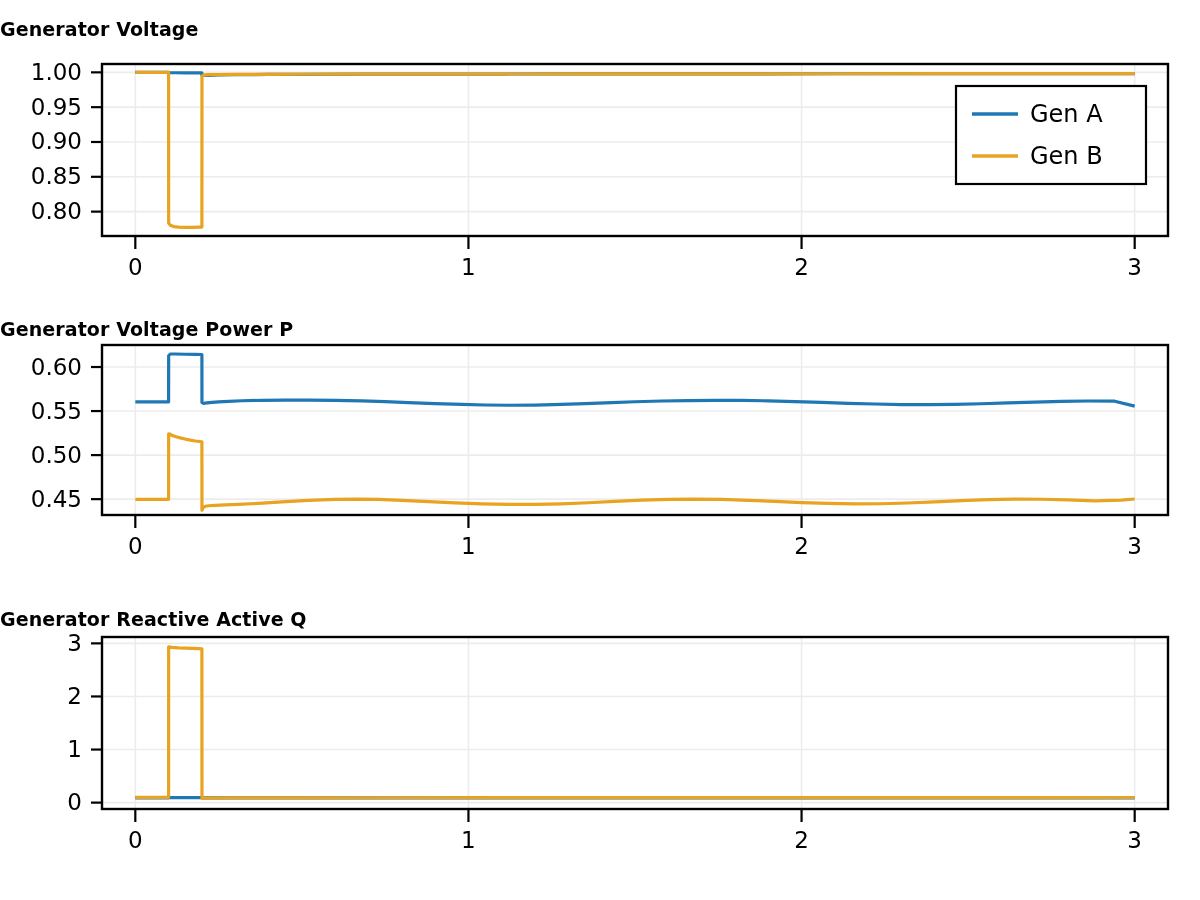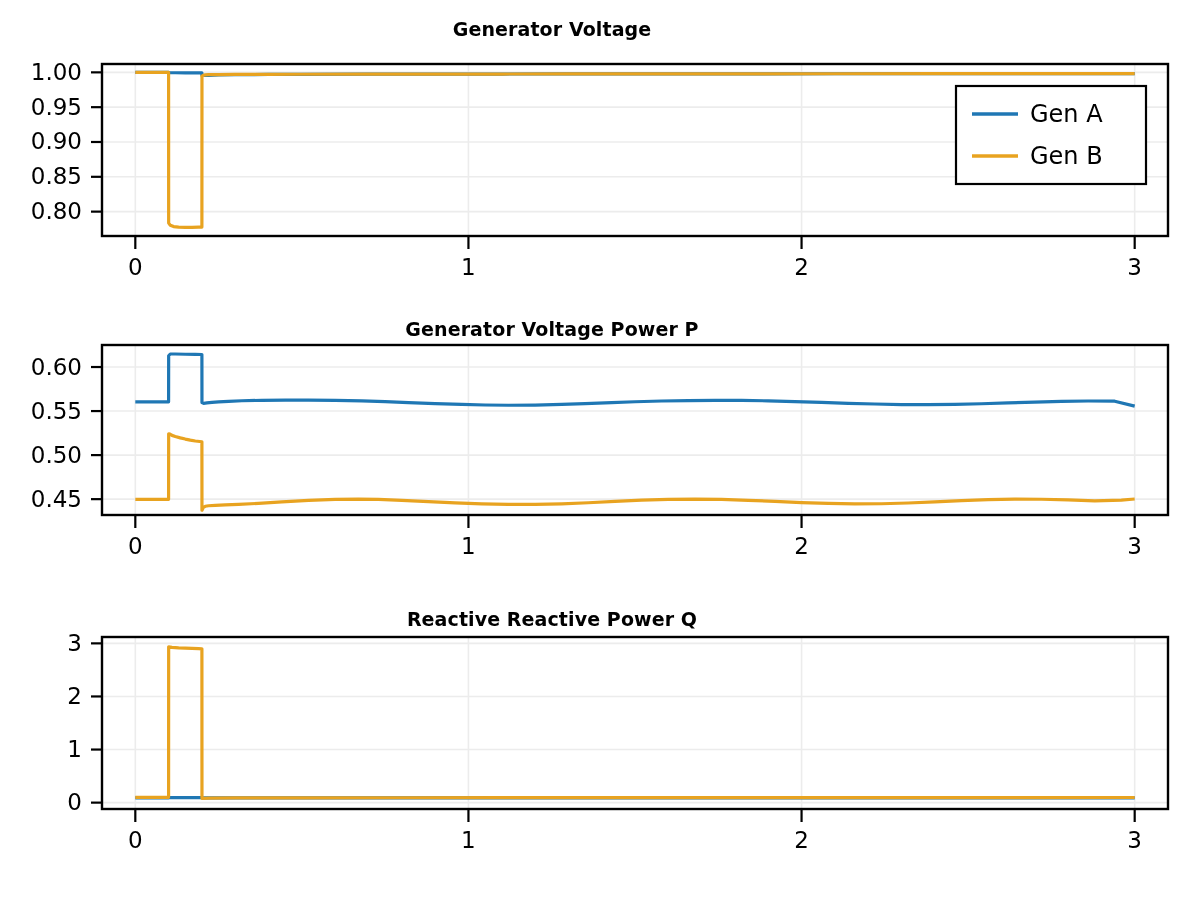--- a/index.html
+++ b/index.html
@@ -19,21 +19,20 @@
     height: 900px;
   }
   .panel {
     position: absolute;
     left: 0;
     width: 1200px;
   }
   .panel-title {
     position: absolute;
     width: 1104px;
-    text-align: center;
     font-size: 19px;
     font-weight: bold;
     color: #000000;
     letter-spacing: 0.1px;
   }
   svg.plot {
     position: absolute;
     left: 0;
     top: 0;
     overflow: visible;
@@ -157,21 +156,21 @@
         <line x1="468.4375" x2="468.4375" y1="215" y2="228" class="tickmark"></line>
         <text x="468.4375" y="237" class="ticklabel ticklabel-x">1</text>
         <line x1="801.5625" x2="801.5625" y1="215" y2="228" class="tickmark"></line>
         <text x="801.5625" y="237" class="ticklabel ticklabel-x">2</text>
         <line x1="1134.6875" x2="1134.6875" y1="215" y2="228" class="tickmark"></line>
         <text x="1134.6875" y="237" class="ticklabel ticklabel-x">3</text>
       </svg>
   </div>
 
   <div class="panel" id="panel-2" style="top:590px;height:310px;">
-    <div class="panel-title" style="top:18px;">Reactive Reactive Power Q</div>
+    <div class="panel-title" style="top:18px;">Generator Reactive Active Q</div>
     <svg class="plot" id="svg-2" width="1200" height="310">
         <line x1="102" x2="1168" y1="212.62962962962962" y2="212.62962962962962" class="gridline"></line>
         <line x1="102" x2="1168" y1="159.5432098765432" y2="159.5432098765432" class="gridline"></line>
         <line x1="102" x2="1168" y1="106.45679012345678" y2="106.45679012345678" class="gridline"></line>
         <line x1="102" x2="1168" y1="53.37037037037038" y2="53.37037037037038" class="gridline"></line>
         <line x1="135.3125" x2="135.3125" y1="47" y2="219" class="gridline-v"></line>
         <line x1="468.4375" x2="468.4375" y1="47" y2="219" class="gridline-v"></line>
         <line x1="801.5625" x2="801.5625" y1="47" y2="219" class="gridline-v"></line>
         <line x1="1134.6875" x2="1134.6875" y1="47" y2="219" class="gridline-v"></line>
         <polyline points="135.31,207.85 151.97,207.85 168.59,207.85 168.66,207.59 185.28,207.59 201.90,207.59 201.97,207.96 218.59,207.96 268.56,207.90 368.50,207.85 468.44,207.85 601.69,207.85 734.94,207.85 868.19,207.85 1001.44,207.85 1134.69,207.85" stroke="#1f77b4" class="series-line"></polyline>

